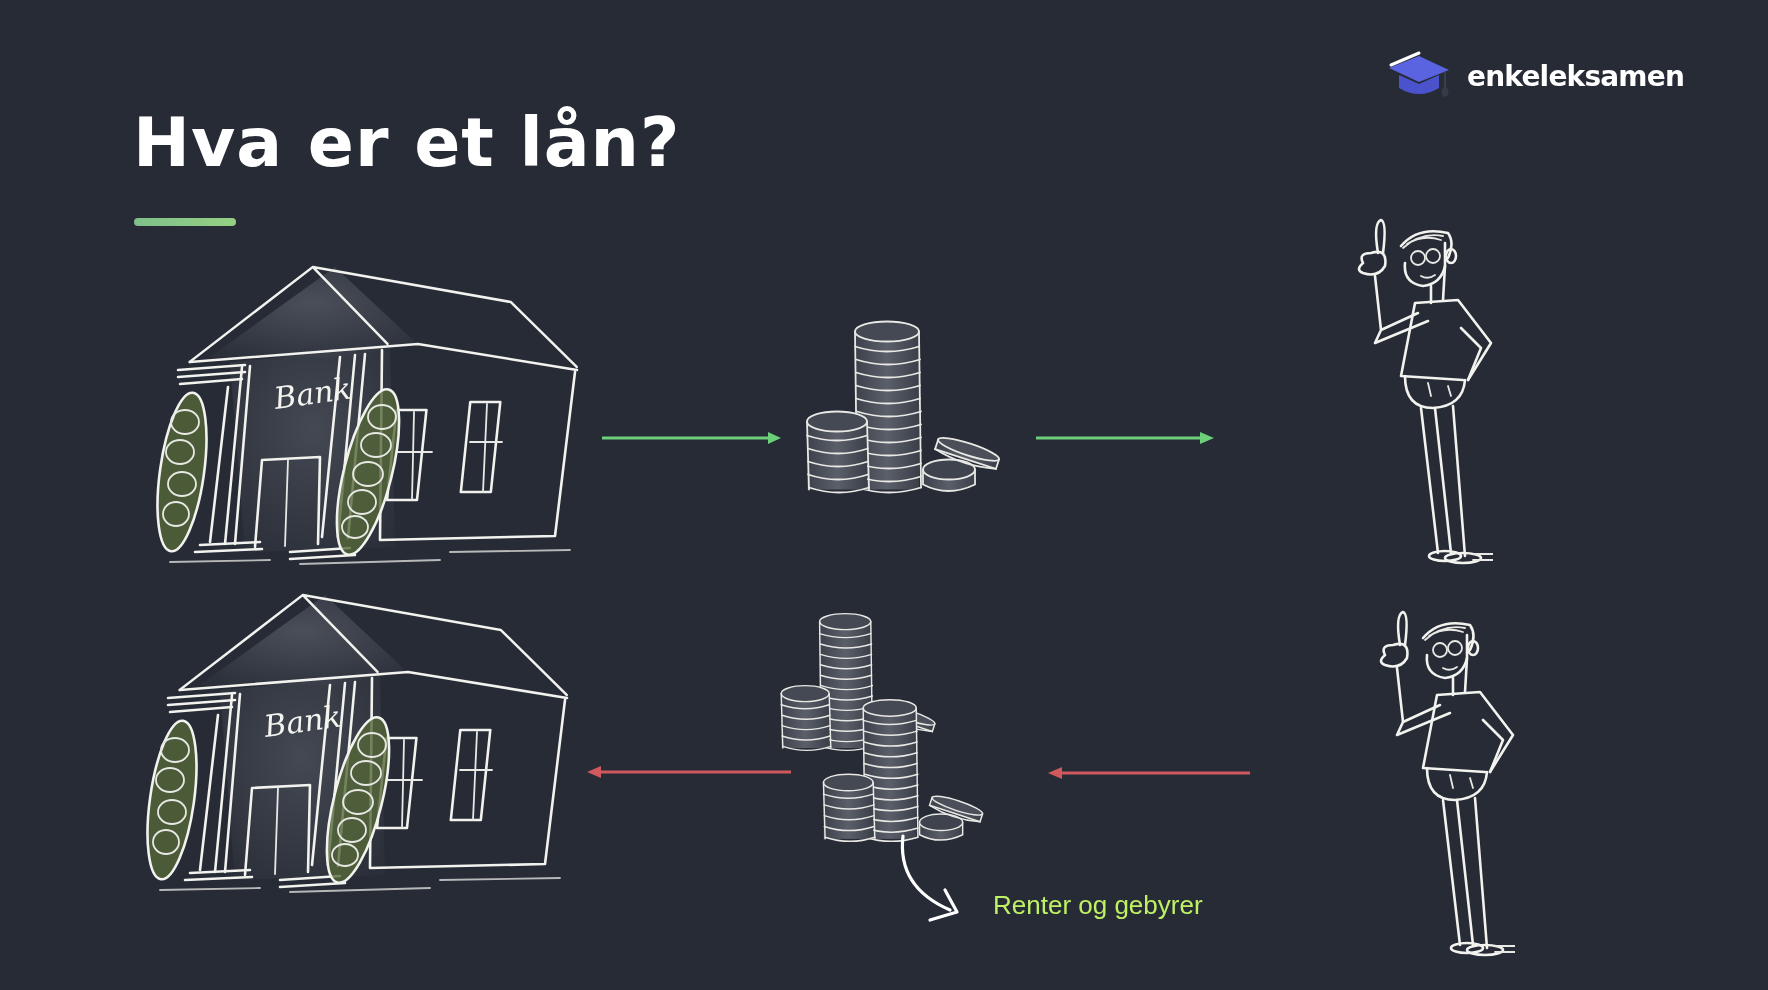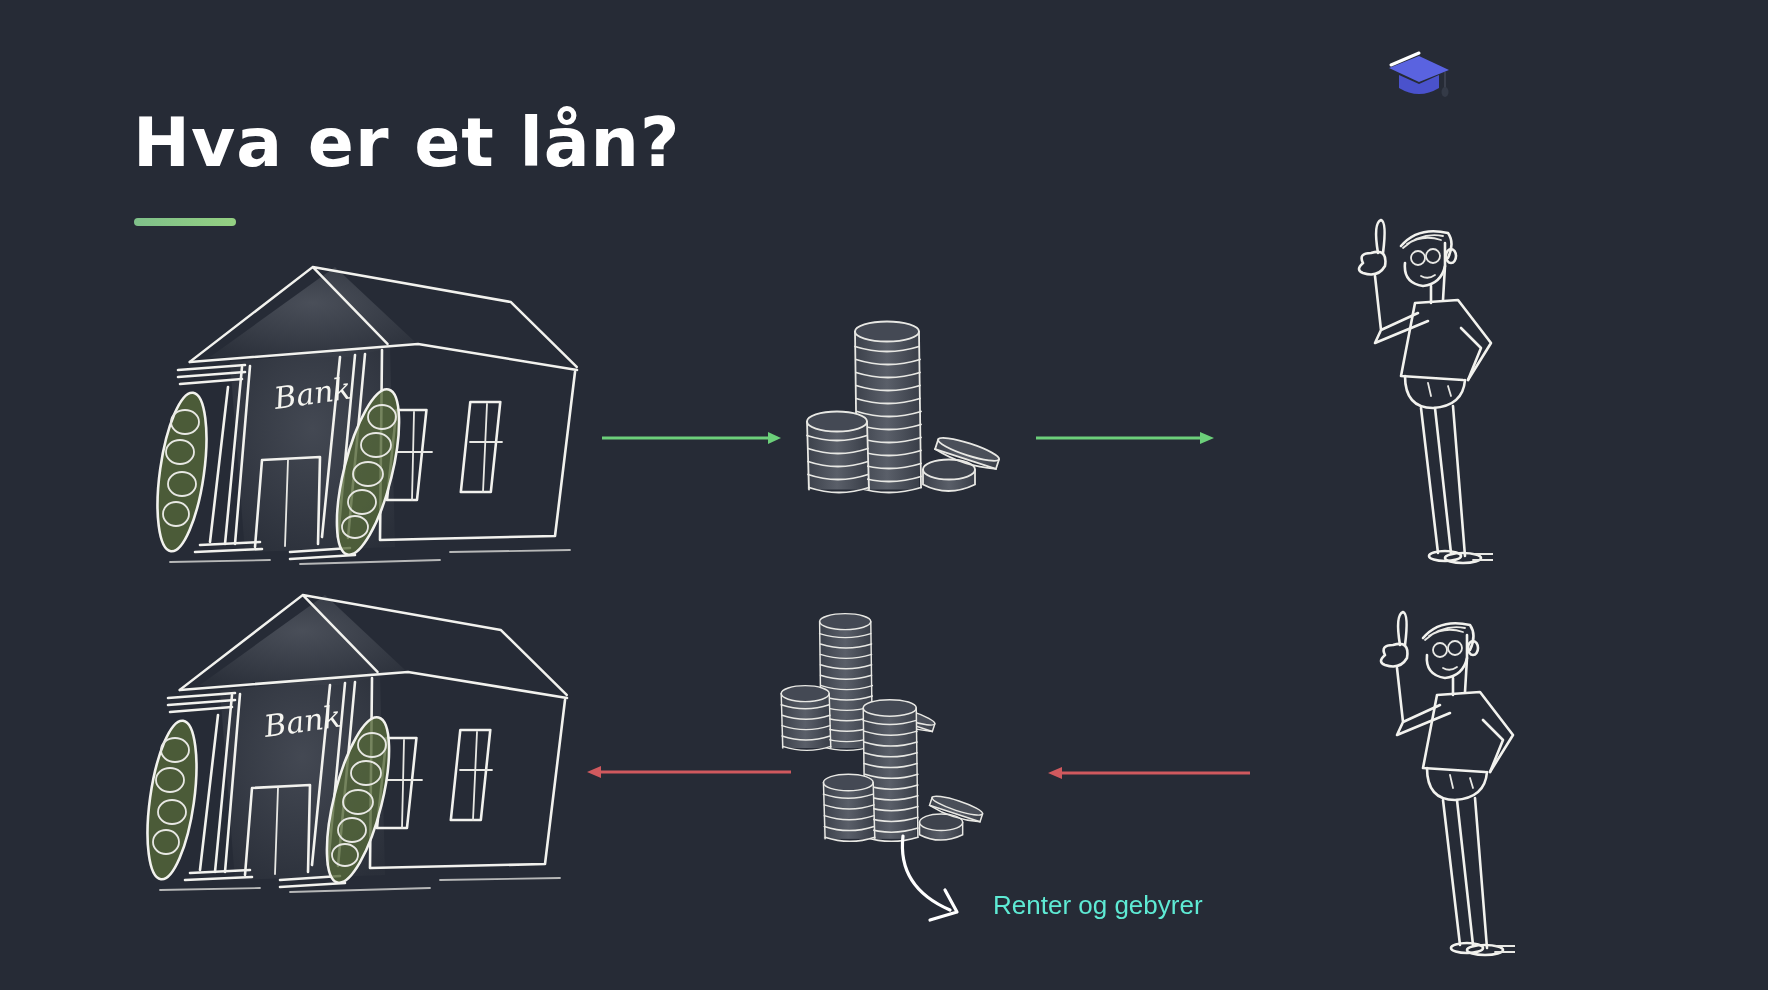--- a/index.html
+++ b/index.html
@@ -30,21 +30,21 @@
     font-family: "DejaVu Sans", sans-serif;
     font-weight: bold;
     font-size: 28px;
     letter-spacing: -0.8px;
     color: #ffffff;
   }
   .caption {
     left: 993px; top: 890px;
     font-family: "Liberation Sans", sans-serif;
     font-size: 26px;
-    color: #5eead4;
+    color: #bef264;
     white-space: nowrap;
   }
   svg { overflow: visible; }
   .chalk { stroke: #f2f2ee; fill: none; stroke-width: 2.6; stroke-linecap: round; stroke-linejoin: round; }
   .chalk-thin { stroke: #e8e8e4; fill: none; stroke-width: 1.8; stroke-linecap: round; }
   .bank-label { font-family: "DejaVu Serif", serif; font-style: italic; font-size: 30px; fill: #f5f5f0; }
 </style>
 </head>
 <body>
 
@@ -54,20 +54,21 @@
 <div class="abs logo">
   <span>
     <svg width="66" height="52" viewBox="0 0 66 52">
       <polygon points="4,20 34,8 64,22 34,34" fill="#5a63e0"></polygon>
       <path d="M14,27 L14,40 Q34,52 54,40 L54,27 L34,36 Z" fill="#4a52cc"></path>
       <line x1="6" y1="17" x2="34" y2="5" stroke="#ffffff" stroke-width="3" stroke-linecap="round"></line>
       <line x1="60" y1="24" x2="60" y2="40" stroke="#3a3f4c" stroke-width="2"></line>
       <ellipse cx="60" cy="44" rx="3.5" ry="5" fill="#343a47"></ellipse>
     </svg>
   </span>
+  <span class="logo-text">enkeleksamen</span>
 </div>
 
 <svg width="0" height="0" style="position:absolute">
   <defs>
     <radialGradient id="chalkFill" cx="50%" cy="40%" r="70%">
       <stop offset="0%" stop-color="#50555f"></stop>
       <stop offset="100%" stop-color="#2c313b"></stop>
     </radialGradient>
     <linearGradient id="coinFill" x1="0" y1="0" x2="1" y2="0">
       <stop offset="0%" stop-color="#3c414b"></stop>

